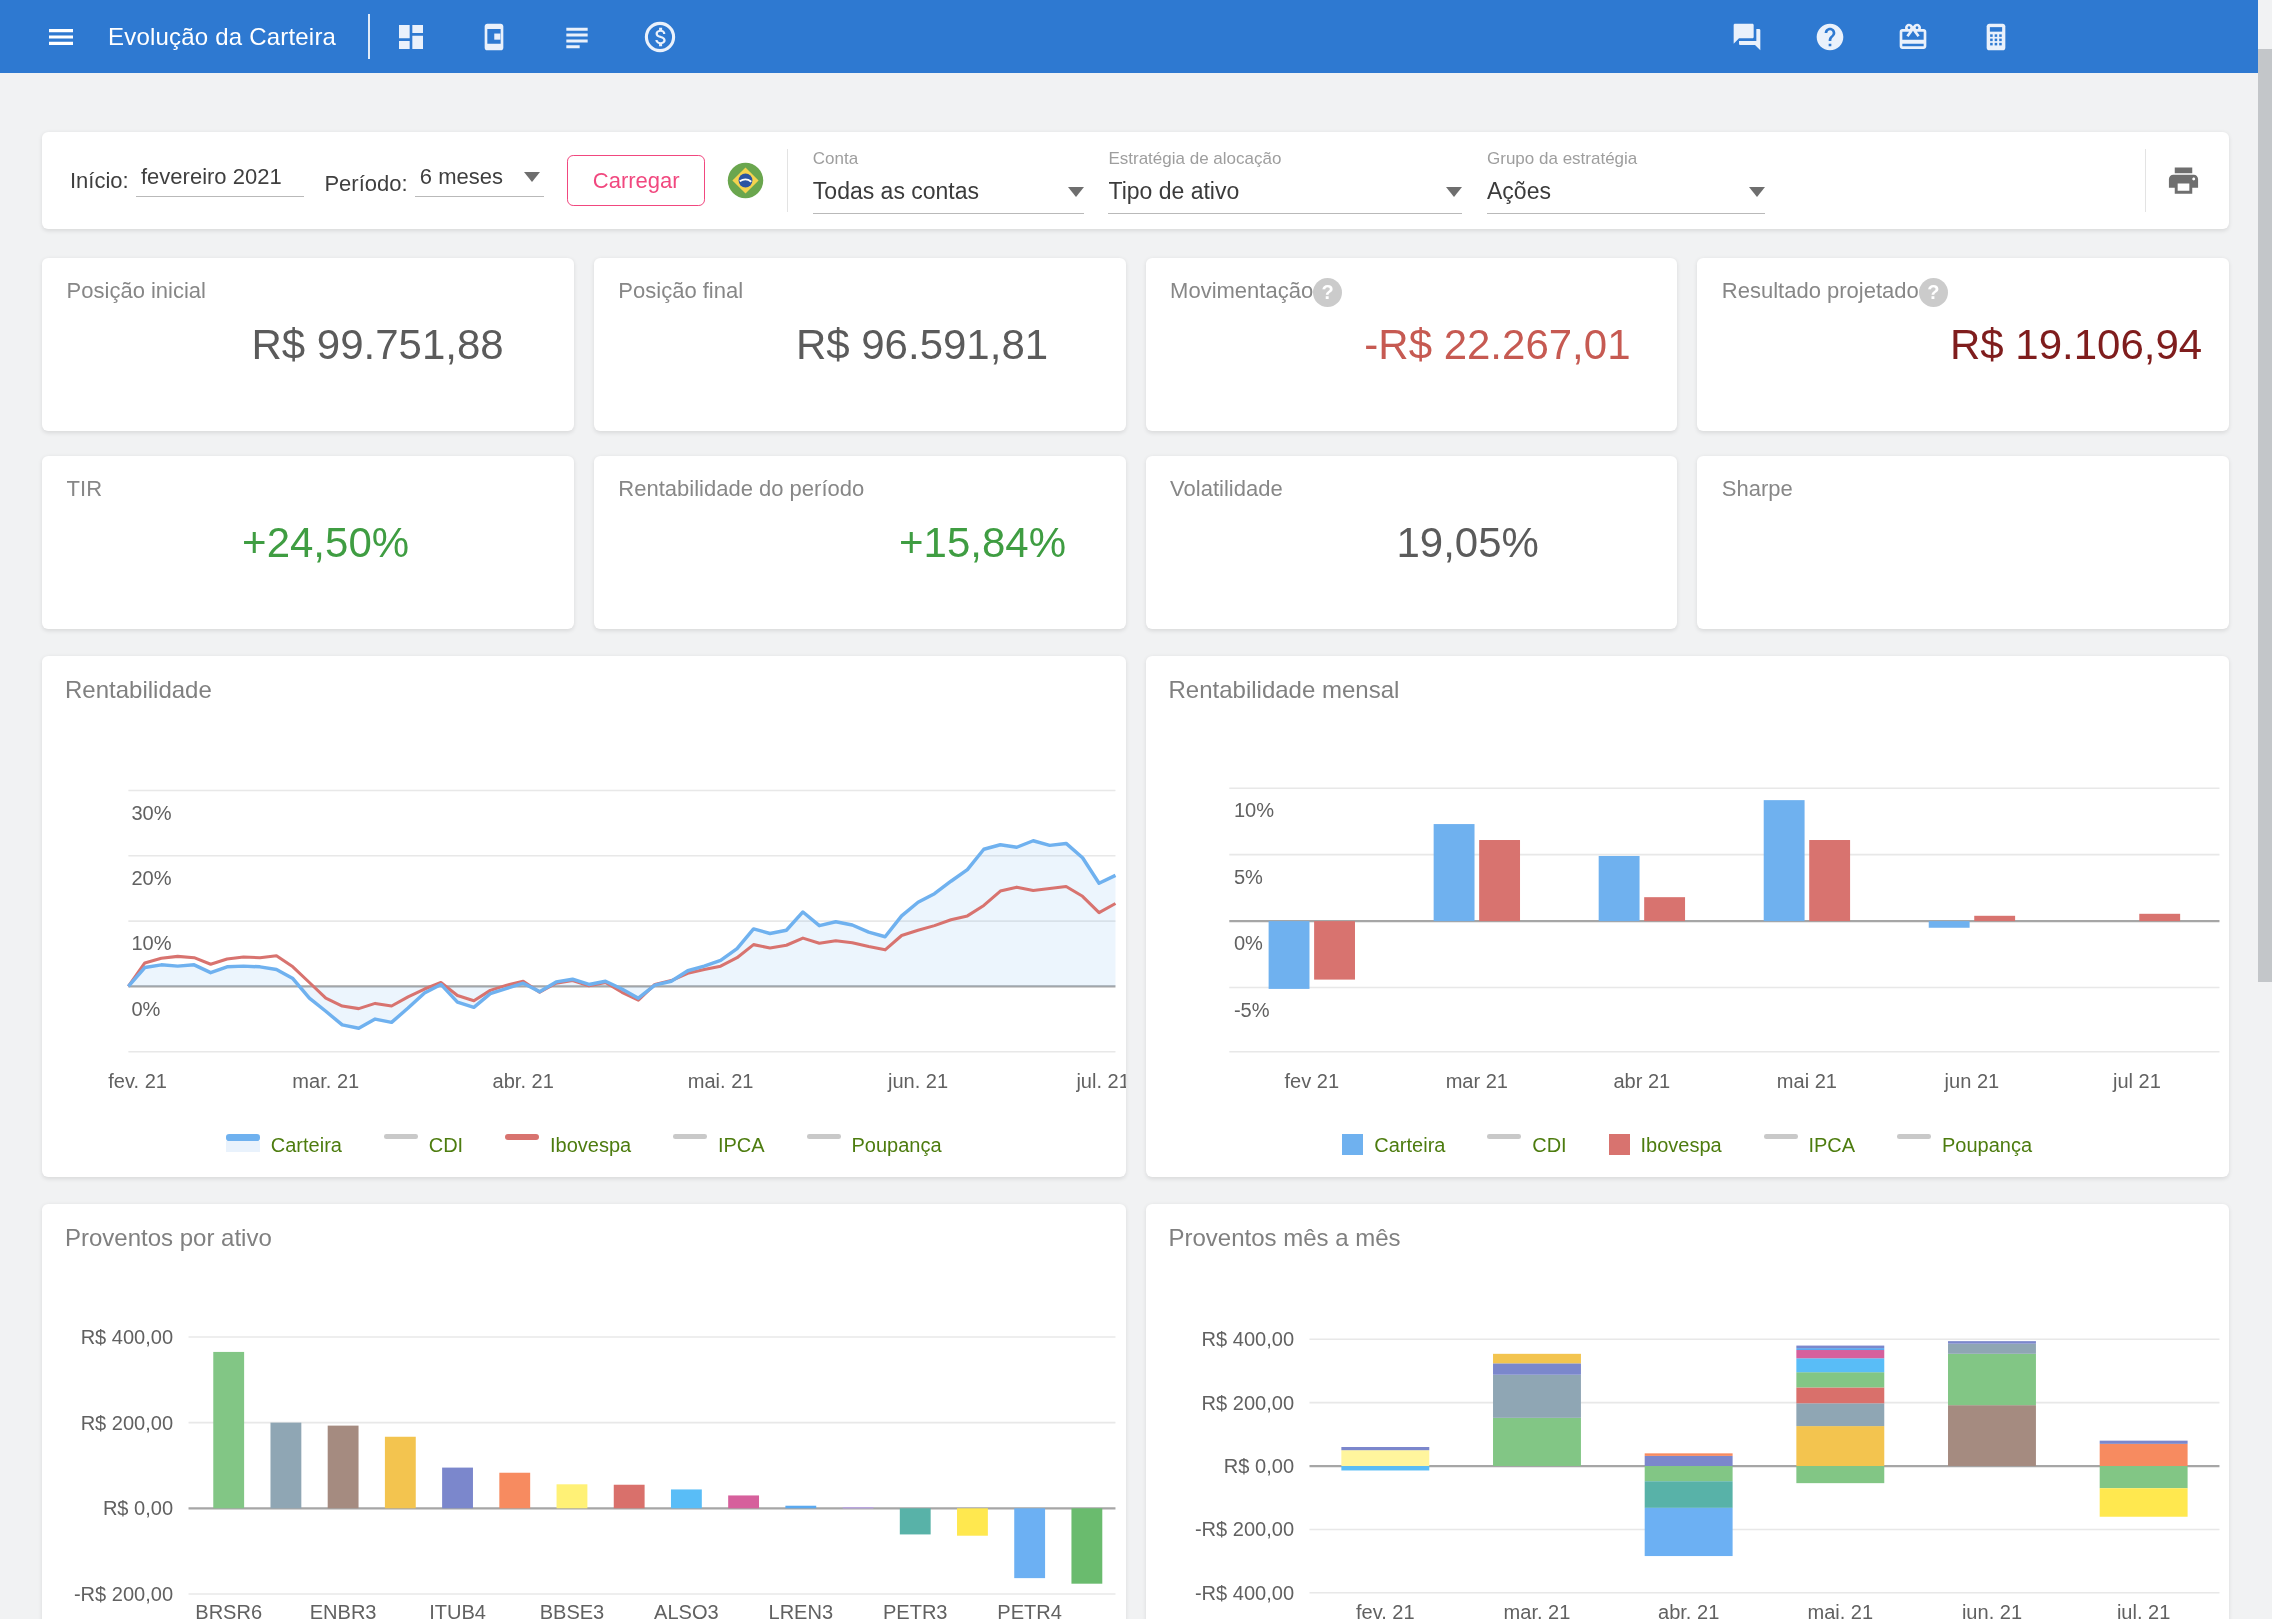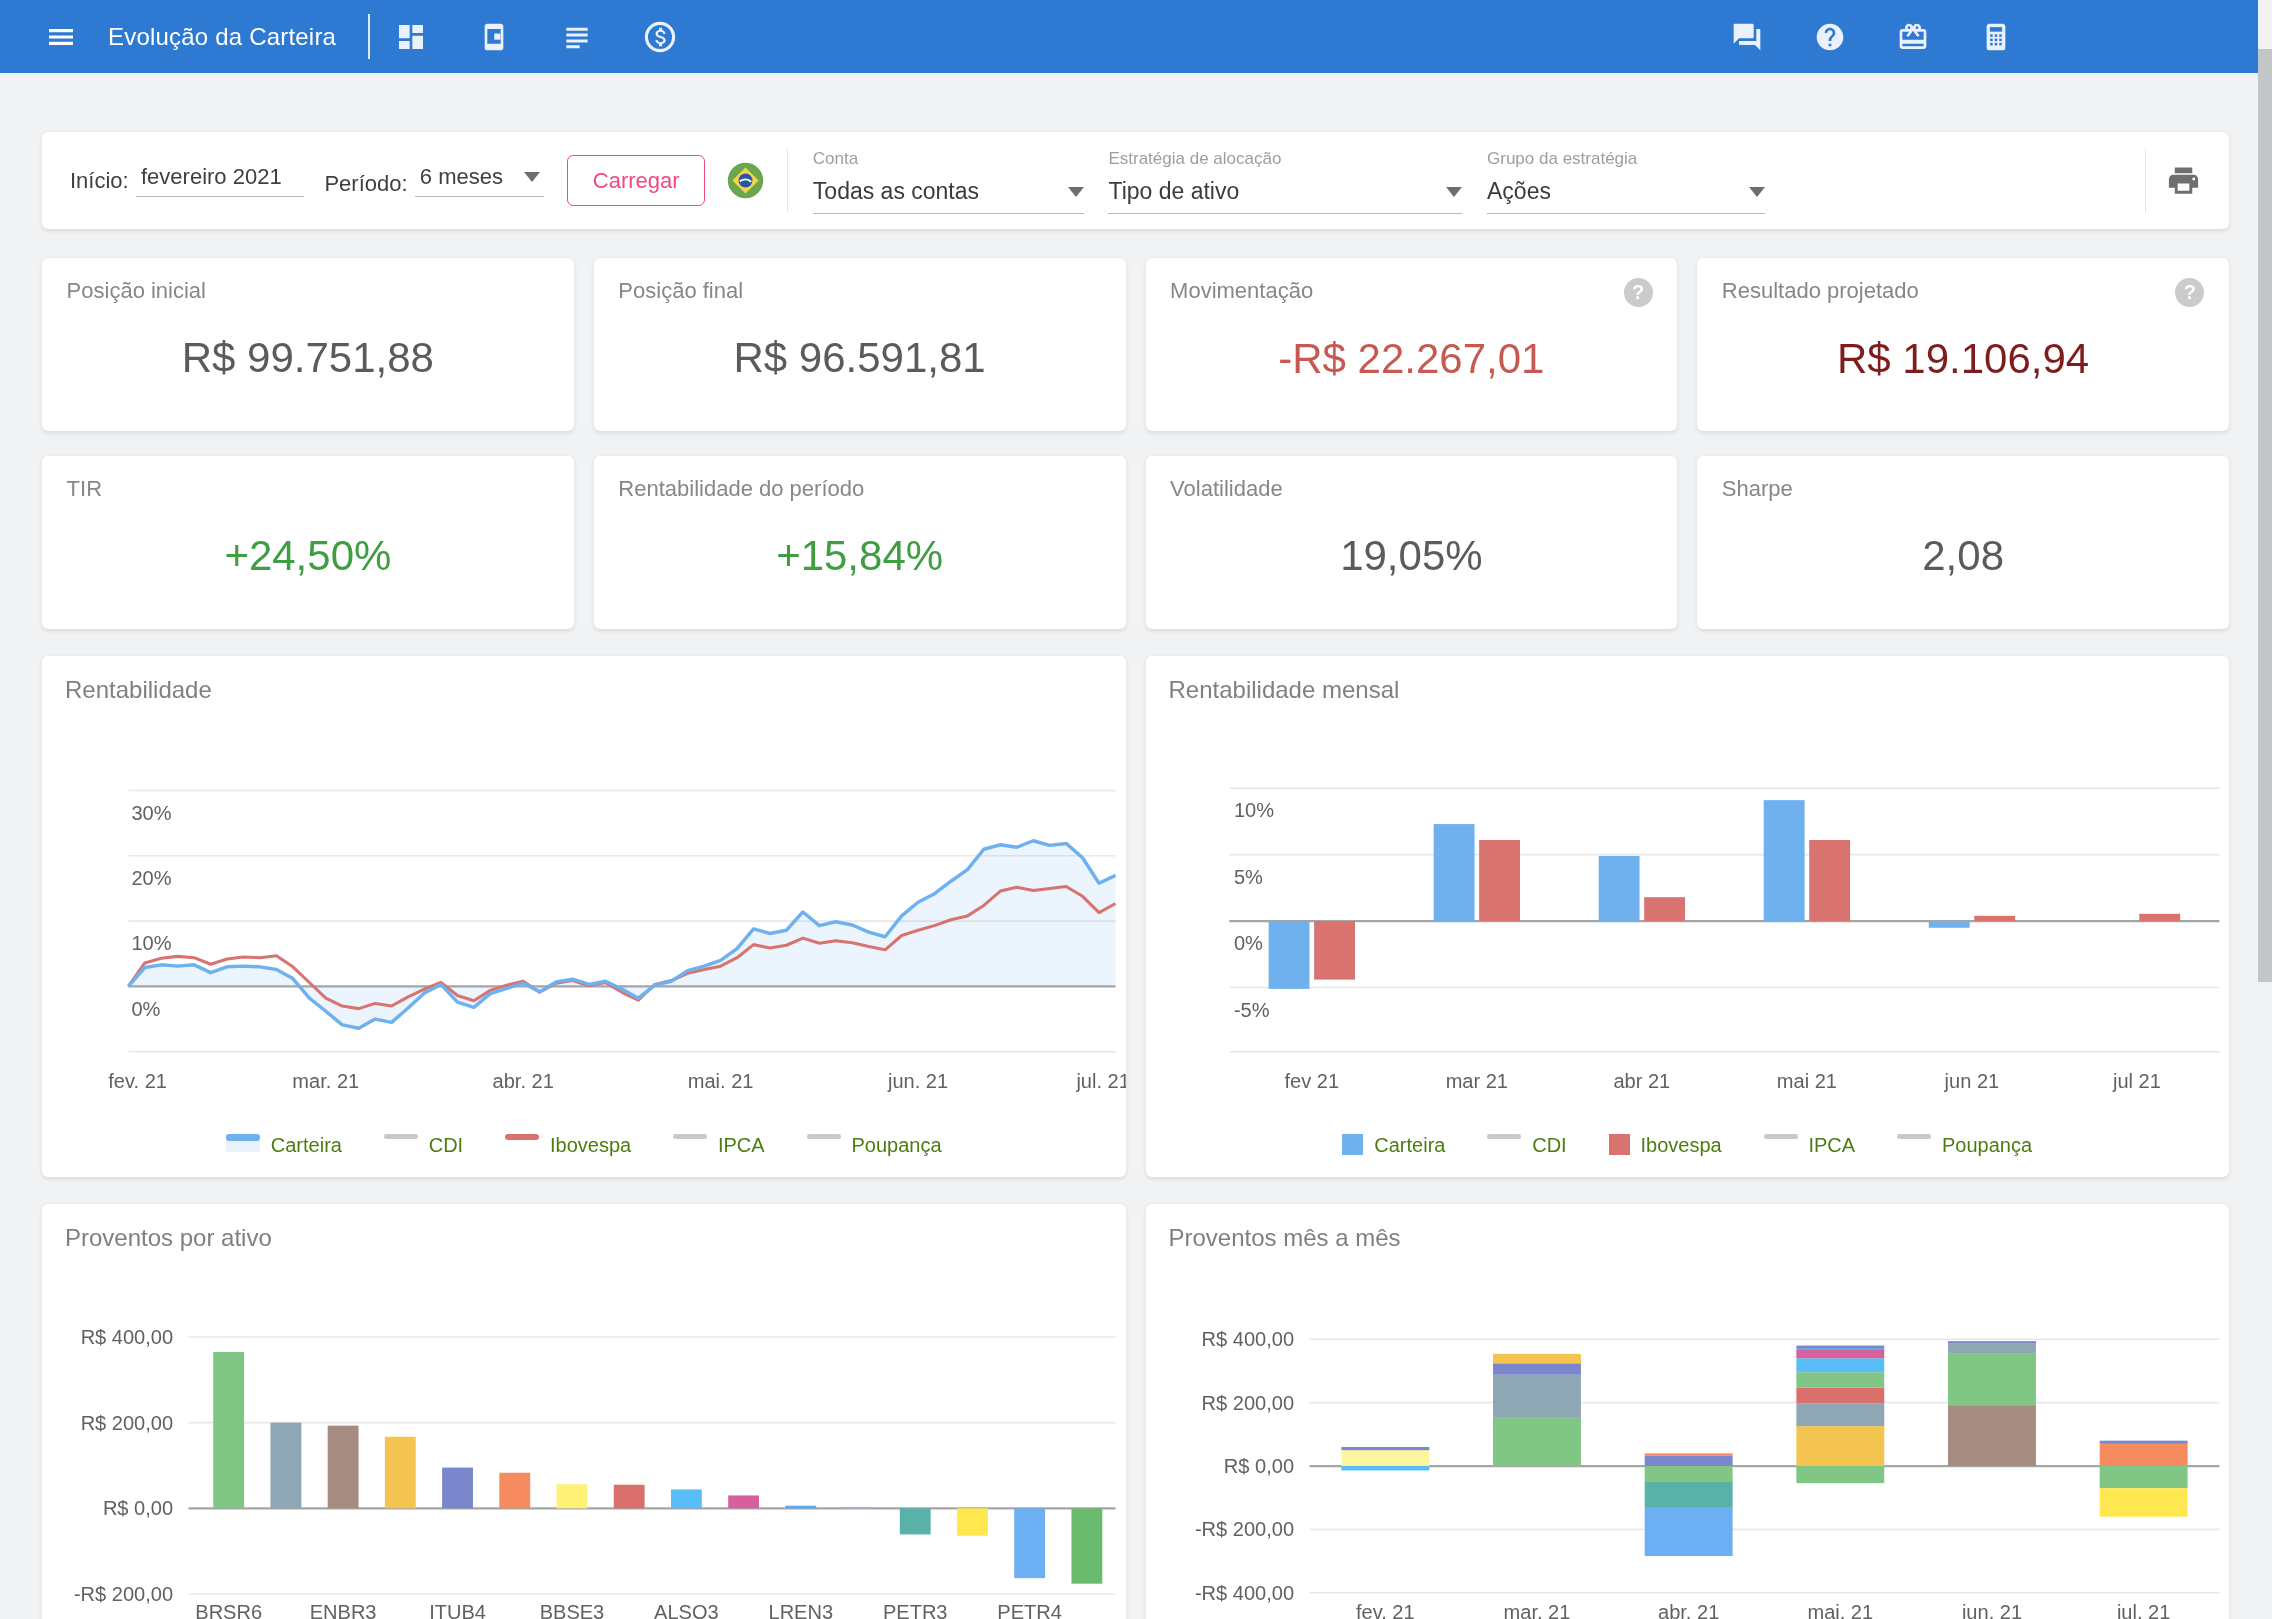--- a/index.html
+++ b/index.html
@@ -50,21 +50,21 @@
   .f-select .sel-value { font-size:23px; color:#3b3b3b; }
   .w-conta { width:271px; } .w-estrategia { width:354px; } .w-grupo { width:278px; }
   .f-right { margin-left:auto; display:flex; align-items:center; }
   .print-btn { background:none; border:none; cursor:pointer; margin-left:20px; display:flex; }
 
   
   .row { position:absolute; left:42px; width:2187px; display:flex; gap:20px; }
   .kpi-row1 { top:258px; height:173px; }
   .kpi-row2 { top:456px; height:173px; }
   .kpi-card { flex:1; background:#fff; border-radius:6.2px; box-shadow:0 1.5px 4.6px rgba(0,0,0,.10);
-    padding:20px 24.6px; display:flex; flex-direction:column; }
+    padding:20px 24.6px; display:flex; flex-direction:row; }
   .kpi-head { display:flex; justify-content:space-between; align-items:flex-start; }
   .kpi-title { font-size:22px; color:#878787; }
   .kpi-help { width:29px; height:29px; border-radius:50%; background:#cbcbcb; color:#fff; font-size:20px; font-weight:bold;
     display:flex; align-items:center; justify-content:center; cursor:pointer; }
   .kpi-value-wrap { flex:1; display:flex; align-items:center; justify-content:center; }
   .kpi-value { font-size:42px; color:#5b5b5b; }
 
   
   .charts-row { top:656px; height:521px; }
   .bottom-row { top:1204px; height:584px; }
@@ -267,23 +267,20 @@
       <div class="kpi-head">
           <span class="kpi-title">Volatilidade</span>
         </div>
       <div class="kpi-value-wrap">
           <span class="kpi-value" style="color: rgb(91, 91, 91);">19,05%</span>
         </div>
     </div>
     <div class="kpi-card">
       <div class="kpi-head">
           <span class="kpi-title">Sharpe</span>
-        </div>
-      <div class="kpi-value-wrap">
-          <span class="kpi-value" style="color: rgb(91, 91, 91);">2,08</span>
         </div>
     </div>
   </section>
 
   <section class="row charts-row">
     <div class="panel">
       <div class="panel-title">Rentabilidade</div>
       <div class="chart-mount" id="chart-line">
           <svg viewBox="0 0 1405 678" preserveAspectRatio="none">
             <line x1="112" y1="175" x2="1392" y2="175" stroke="#e8e8e8" stroke-width="2"></line>

